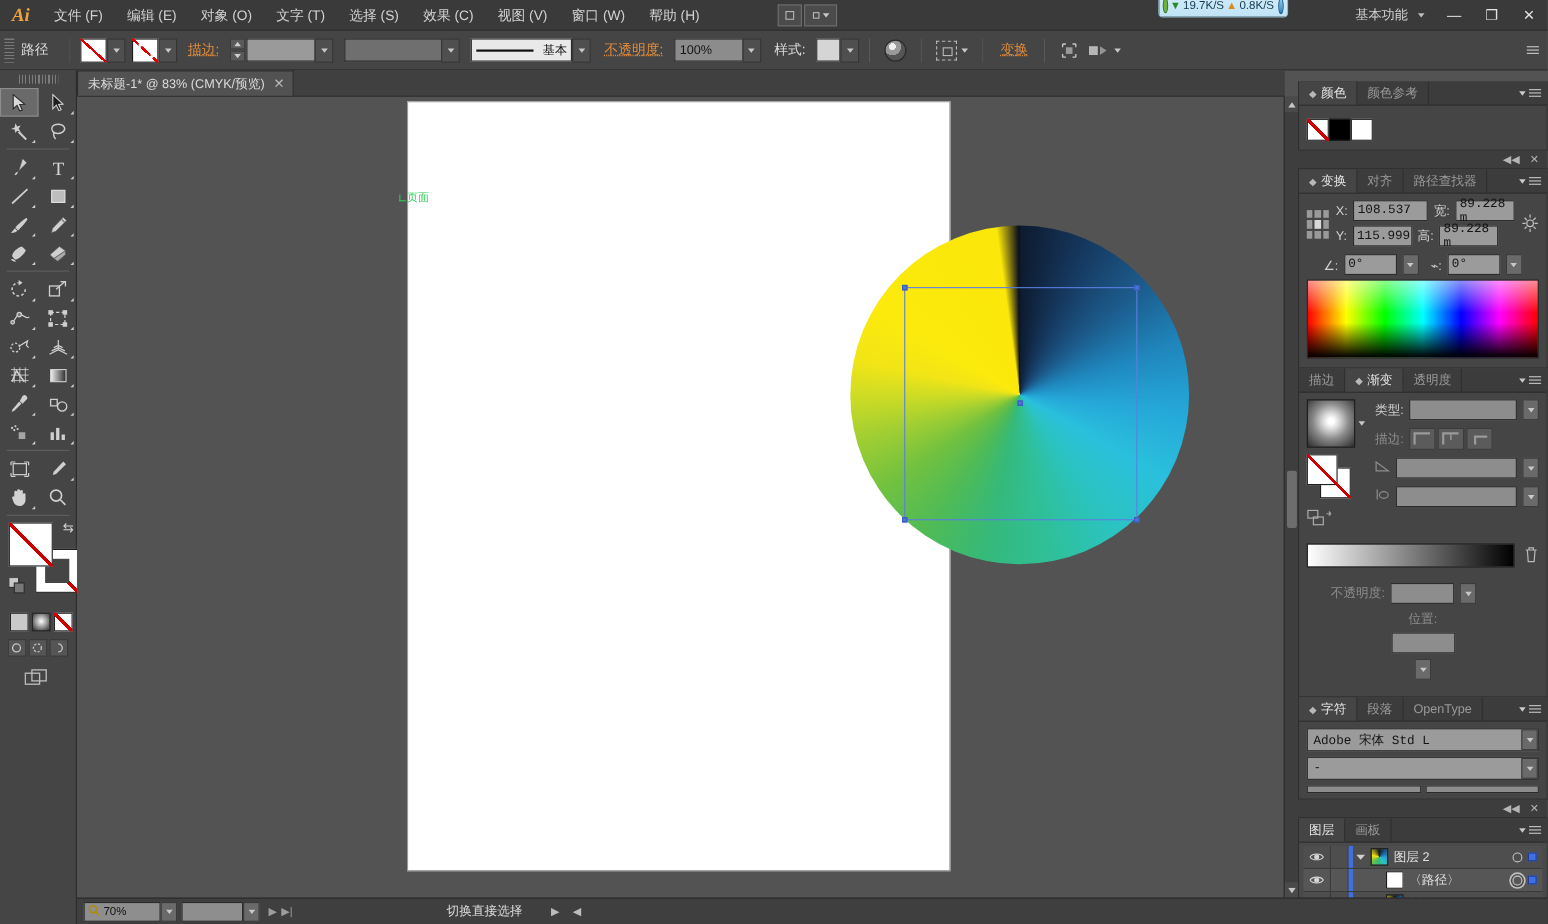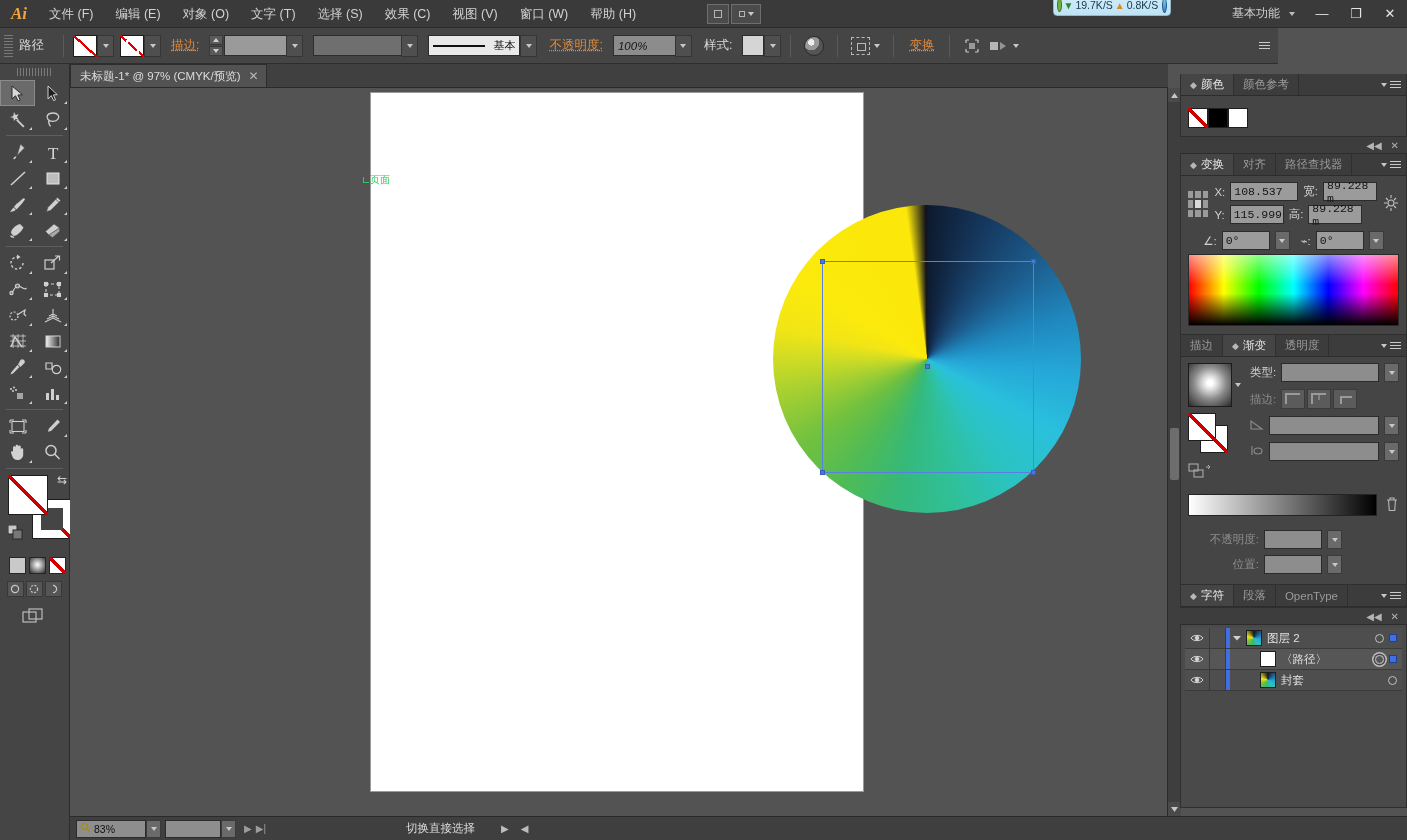--- a/index.html
+++ b/index.html
@@ -44,21 +44,21 @@
     font-size:11px; color:#143c52; overflow:hidden;
   }
   .nw-globe{width:14px;height:14px;border-radius:50%;background:radial-gradient(circle at 35% 35%,#ffe066,#f0a a),#6db33f;background:#6db33f;border:1px solid #3d7a25;}
   .nw-arrow{color:#2a8a2a;font-size:10px;}
   .nw-arrow.up{color:#d98b1d;}
   .nw-txt{font-size:10.5px;color:#12384d;white-space:nowrap;}
   .nw-ie{width:15px;height:15px;border-radius:50%;background:linear-gradient(#8fd0f0,#2a7fc0);border:1px solid #1d5c8f;margin-left:2px;}
 
   
   .ctrlbar {
-    position:absolute; left:0; top:28px; width:1278px; height:36px;
+    position:absolute; left:0; top:28px; width:1407px; height:36px;
     background:#454545; border-bottom:1px solid #2e2e2e;
     display:flex; align-items:center; padding-left:4px; gap:0px;
   }
   .grip { width:9px; height:22px;
     background:repeating-linear-gradient(to bottom,#8a8a8a 0 1px,transparent 1px 3px);
     margin-right:6px; opacity:.75;}
   .ctrl-label { font-size:12.5px; color:#dadada; margin-right:10px; white-space:nowrap;}
   .ctrl-label.orange { color:#e08b3c; text-decoration:underline dotted #e08b3c; }
   .vsep { width:1px; height:22px; background:#343434; border-right:1px solid #5a5a5a; margin:0 9px; }
   .swatch-box { width:24px;height:22px;background:#fff;border:1px solid #1c1c1c; position:relative; }
@@ -69,21 +69,21 @@
   .caret { width:0;height:0;border-left:4px solid transparent;border-right:4px solid transparent;border-top:5px solid #c8c8c8;}
   .caret.sm{border-left-width:3.5px;border-right-width:3.5px;border-top-width:4.5px;}
   .spin { display:flex;flex-direction:column;justify-content:center;gap:1px;margin-right:1px;}
   .spin-up,.spin-dn{width:14px;height:10px;background:#5a5a5a;border:1px solid #3a3a3a;display:flex;align-items:center;justify-content:center;}
   .spin-up .t{width:0;height:0;border-left:3px solid transparent;border-right:3px solid transparent;border-bottom:4px solid #cfcfcf;}
   .spin-dn .t{width:0;height:0;border-left:3px solid transparent;border-right:3px solid transparent;border-top:4px solid #cfcfcf;}
   .field { height:21px;background:#8c8c8c;border:1px solid #2d2d2d;display:flex;align-items:center;padding:0 4px;font-size:11.5px;color:#161616;}
   .field.blank{background:#9a9a9a;}
   .field.dark{background:#6f6f6f;}
   .combo { display:flex;align-items:center; }
-  .combo .field{border-right:none;font-style:italic;}
+  .combo .field{border-right:none;}
   .strokeprofile { width:92px;height:21px;background:#e9e9e9;border:1px solid #2d2d2d; display:flex;align-items:center;justify-content:space-between;padding:0 4px; }
   .sp-line{width:52px;height:2px;background:#111;}
   .sp-txt{font-size:11px;color:#111;}
   .style-sw{width:22px;height:21px;background:#d5d5d5;border:1px solid #2d2d2d;}
   .round-btn{width:20px;height:20px;border-radius:50%;
      background:radial-gradient(circle at 35% 30%,#eee 0 18%,#999 19% 45%,#555 46% 100%);border:1px solid #2a2a2a;}
   .dashsq{width:19px;height:18px;border:1px dashed #b9b9b9;position:relative;}
   .dashsq:after{content:"";position:absolute;left:5px;top:5px;width:7px;height:6px;border:1px solid #b9b9b9;}
   .icon-btn{display:flex;align-items:center;justify-content:center;height:24px;padding:0 4px;}
   .ctrlbar-right{margin-left:auto;display:flex;align-items:center;padding-right:8px;}
@@ -379,21 +379,21 @@
       <div class="menu-lines">
           <i></i>
           <i></i>
           <i></i>
         </div>
     </div>
   </div>
 
   <div class="tabbar">
     <div class="doc-tab">
-      <span>未标题-1* @ 97% (CMYK/预览)</span>
+      <span>未标题-1* @ 83% (CMYK/预览)</span>
       <span class="tab-close">✕</span>
     </div>
   </div>
 
   <div class="toolbar">
     <div class="tb-grip"></div>
 
     <div class="tool-grid">
       <div class="tool active">
         <svg width="13" height="17" viewBox="0 0 13 17">
@@ -966,21 +966,21 @@
         </div>
 
         <div class="row" style="justify-content:flex-end;margin-top:14px;">
           <span class="lbl dim">不透明度:</span>
           <span class="inp empty" style="width:58px"></span>
           <span class="dd">
               <span class="caret sm"></span>
             </span>
           <span style="width:52px"></span>
         </div>
-        <div class="row" style="justify-content:flex-end;margin-bottom:2px;">
+        <div class="row" style="justify-content:flex-end;margin-bottom:2px;flex-direction:column;">
           <span class="lbl dim">位置:</span>
           <span class="inp empty" style="width:58px"></span>
           <span class="dd">
               <span class="caret sm"></span>
             </span>
           <span style="width:52px"></span>
         </div>
       </div>
     </div>
 
@@ -998,28 +998,62 @@
         </div>
         <div class="pmenu">
           <span class="caret sm"></span>
           <span class="menu-lines">
               <i></i>
               <i></i>
               <i></i>
             </span>
         </div>
       </div>
+      <div class="pbody" style="padding-bottom:4px;">
+        <div class="fontfield">
+          <span>Adobe 宋体 Std L</span>
+          <span class="dd">
+              <span class="caret sm"></span>
+            </span>
+        </div>
+        <div class="fontfield">
+          <span>-</span>
+          <span class="dd">
+              <span class="caret sm"></span>
+            </span>
+        </div>
+        <div style="height:8px;overflow:hidden;display:flex;gap:4px;">
+          <span style="flex:1;height:7px;background:#8d8d8d;border:1px solid #2b2b2b;"></span>
+          <span style="flex:1;height:7px;background:#8d8d8d;border:1px solid #2b2b2b;"></span>
+        </div>
+      </div>
     </div>
 
     <div class="collapse-bar">
       <span>◀◀</span>
       <span>✕</span>
     </div>
 
     <div class="panel" style="height:183px;display:flex;flex-direction:column;">
+      <div class="ptabs">
+        <div class="ptab active">
+          <span>图层</span>
+        </div>
+        <div class="ptab">
+          <span>画板</span>
+        </div>
+        <div class="pmenu">
+          <span class="caret sm"></span>
+          <span class="menu-lines">
+              <i></i>
+              <i></i>
+              <i></i>
+            </span>
+        </div>
+      </div>
 
       <div style="flex:1;background:#4a4a4a;padding:3px 4px 0;">
 
         <div class="layer-row">
           <span class="lr-eye">
             <svg width="14" height="10" viewBox="0 0 14 10">
                 <g fill="none" stroke="#d6d6d6" stroke-width="1">
                   <path d="M1 5 C3 1.5 11 1.5 13 5 C11 8.5 3 8.5 1 5z"></path>
                   <circle cx="7" cy="5" r="1.8" fill="#d6d6d6"></circle>
                 </g>
@@ -1088,21 +1122,21 @@
   <div class="statusbar">
     <div class="sb-zoom">
       <span class="sb-field" style="width:70px;gap:3px;display:flex;align-items:center;">
         <span>
           <svg width="11" height="11" viewBox="0 0 11 11">
               <g fill="none" stroke="#b08a00" stroke-width="1.3">
                 <circle cx="4.5" cy="4.5" r="3.2"></circle>
                 <path d="M7 7 L10 10"></path>
               </g>
             </svg></span>
-        <span style="font-size:10.5px;">83%</span>
+        <span style="font-size:10.5px;">70%</span>
       </span>
       <span class="dd" style="height:18px;">
           <span class="caret sm"></span>
         </span>
       <span class="sb-field" style="width:56px;margin-left:4px;"></span>
       <span class="dd" style="height:18px;">
           <span class="caret sm"></span>
         </span>
     </div>
     <div class="sb-nav">

